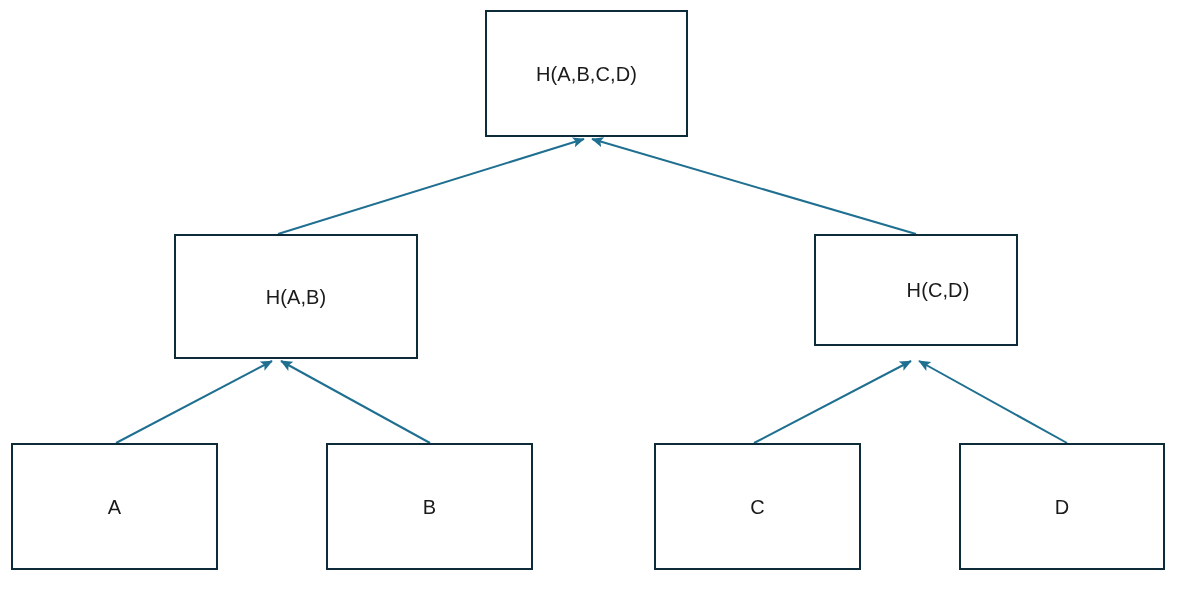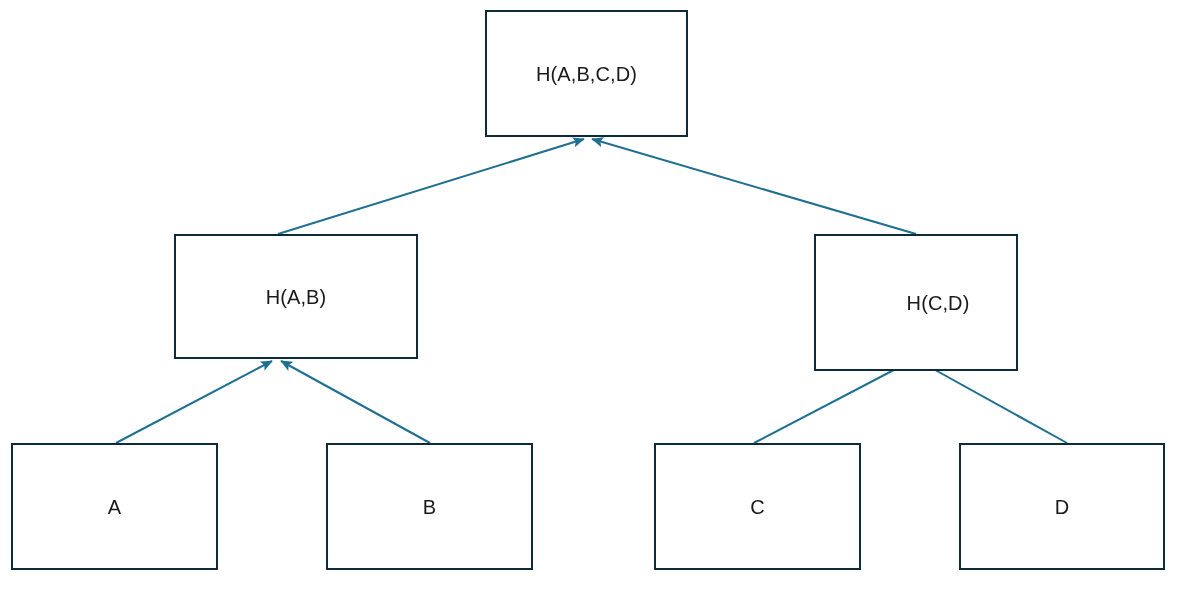--- a/index.html
+++ b/index.html
@@ -70,21 +70,21 @@
   </svg>
 
   <div class="node root" style="left: 485px; top: 10px; width: 203px; height: 127px; border-color: rgb(13, 43, 56); background: rgb(255, 255, 255);">
     <span class="node-label" style="color: rgb(26, 26, 26);">H(A,B,C,D)</span>
   </div>
 
   <div class="node branch" style="left: 174px; top: 234px; width: 244px; height: 125px; border-color: rgb(13, 43, 56); background: rgb(255, 255, 255);">
     <span class="node-label" style="color: rgb(26, 26, 26);">H(A,B)</span>
   </div>
 
-  <div class="node branch" style="left: 814px; top: 234px; width: 204px; height: 137px; border-color: rgb(13, 43, 56); background: rgb(255, 255, 255); padding-left: 44px;">
+  <div class="node branch" style="left: 814px; top: 234px; width: 204px; height: 112px; border-color: rgb(13, 43, 56); background: rgb(255, 255, 255); padding-left: 44px;">
     <span class="node-label" style="color: rgb(26, 26, 26);">H(C,D)</span>
   </div>
 
   <div class="node leaf" style="left: 11px; top: 443px; width: 207px; height: 127px; border-color: rgb(13, 43, 56); background: rgb(255, 255, 255);">
     <span class="node-label" style="color: rgb(26, 26, 26);">A</span>
   </div>
 
   <div class="node leaf" style="left: 326px; top: 443px; width: 207px; height: 127px; border-color: rgb(13, 43, 56); background: rgb(255, 255, 255);">
     <span class="node-label" style="color: rgb(26, 26, 26);">B</span>
   </div>

